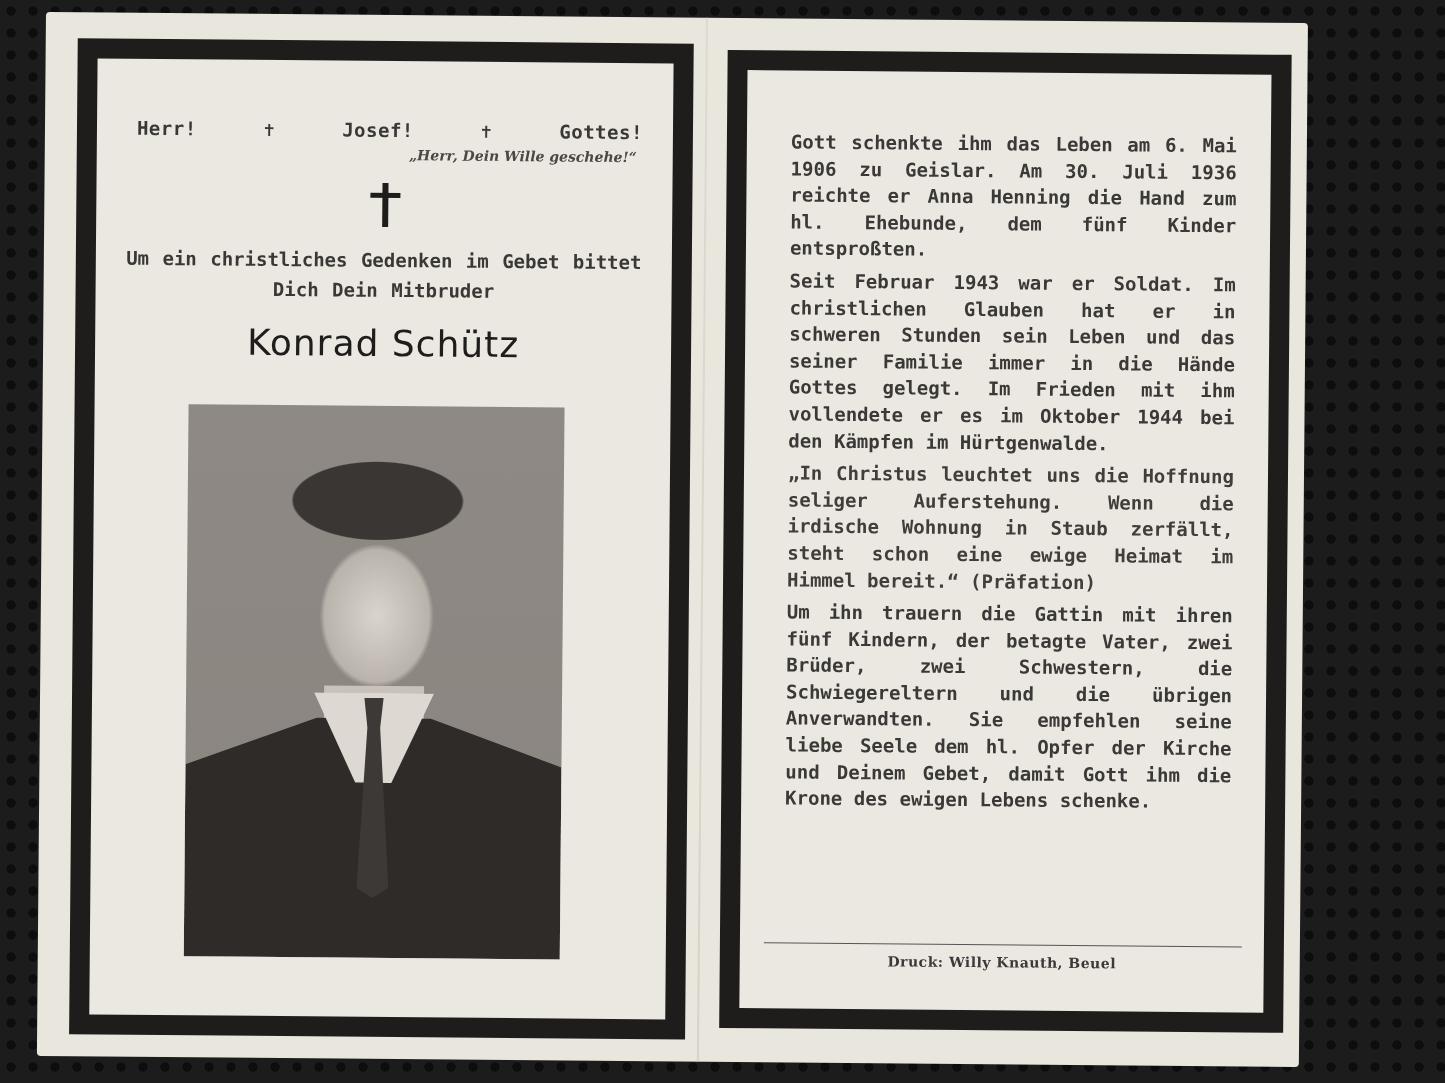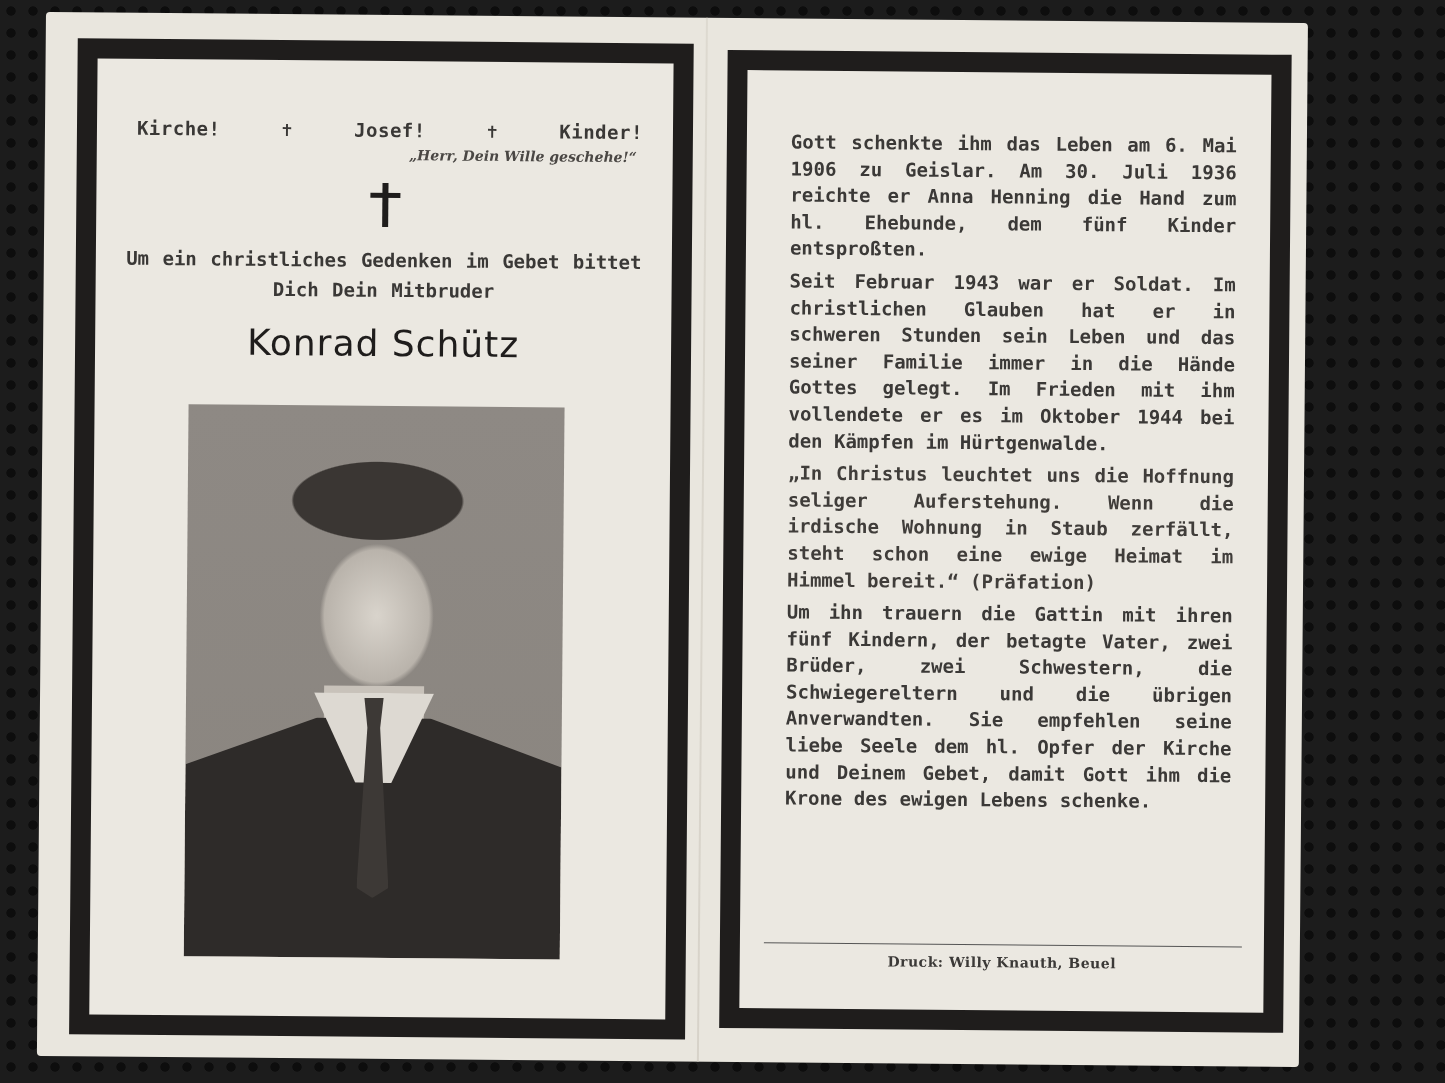--- a/index.html
+++ b/index.html
@@ -101,25 +101,25 @@
   }
 </style>
 </head>
 <body>
 
 <div class="card">
   <div class="fold"></div>
 
   <div class="panel left">
     <div class="row-top">
-      <span>Kirche!</span>
+      <span>Herr!</span>
       <span>✝</span>
       <span>Josef!</span>
       <span>✝</span>
-      <span>Kinder!</span>
+      <span>Gottes!</span>
     </div>
     <div class="motto">„Herr, Dein Wille geschehe!“</div>
 
     <div class="cross">
       <div class="v"></div>
         <div class="h"></div>
     </div>
 
     <div class="request">Um ein christliches Gedenken im Gebet bittet Dich Dein Mitbruder</div>
 

